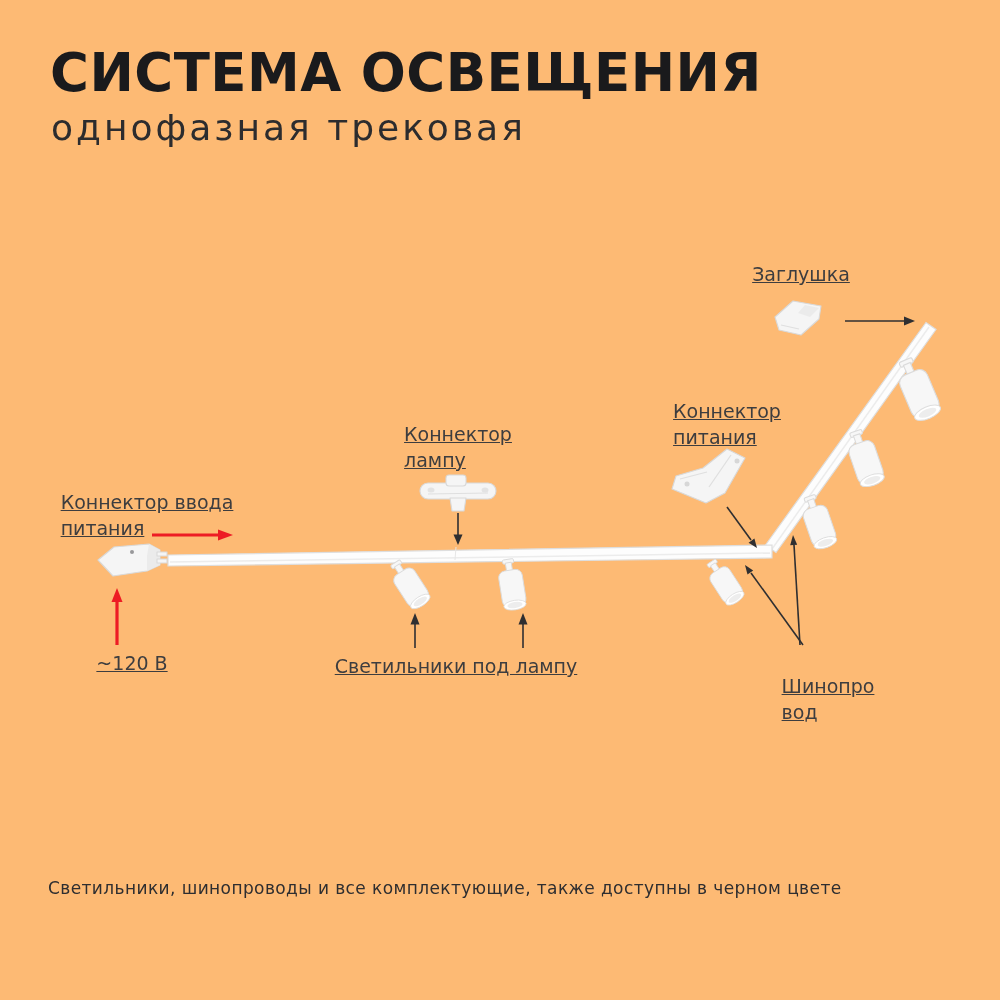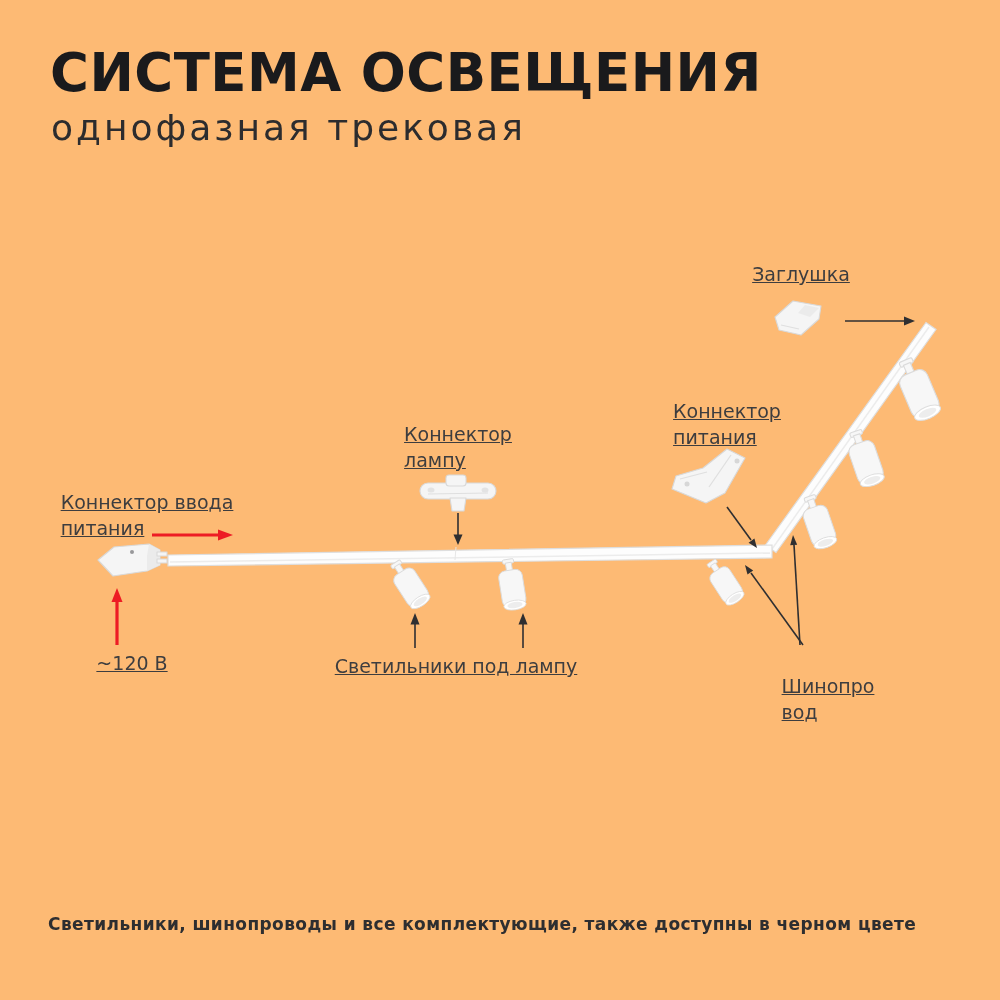--- a/index.html
+++ b/index.html
@@ -29,25 +29,24 @@
     position:absolute;transform:translateX(-50%);
     text-align:left;
     font-size:19px;line-height:26px;
     color:var(--label-text,#3d3d3f);
     white-space:nowrap;
     text-decoration:underline;
   }
   .lbl span{display:block;}
   .footer{
     position:absolute;left:48px;top:876px;
-    font-size:17px;line-height:24px;font-weight:700;
+    font-size:17px;line-height:24px;font-weight:400;
     letter-spacing:0.4px;
     color:var(--footer-text,#2e2e30);
     white-space:nowrap;
-    margin-top:36px;
   }
   
   .track{fill:var(--track-fill,#fdfdfd);stroke:var(--track-stroke,#dedede);stroke-width:1.2;}
   .flange{stroke:#ececec;stroke-width:1.5;fill:none;}
   .seam{stroke:#e7e7e7;stroke-width:1;fill:none;}
   .part{fill:var(--part-fill,#f5f5f5);stroke:var(--part-stroke,#d9d9d9);stroke-width:1.1;stroke-linejoin:round;}
   .shade2{fill:#ebebeb;stroke:none;}
   .partline{stroke:#dfdfdf;stroke-width:1.2;fill:none;}
   .hole{fill:#e3e3e3;stroke:none;}
   .hole2{fill:#d7d7d7;stroke:none;}

